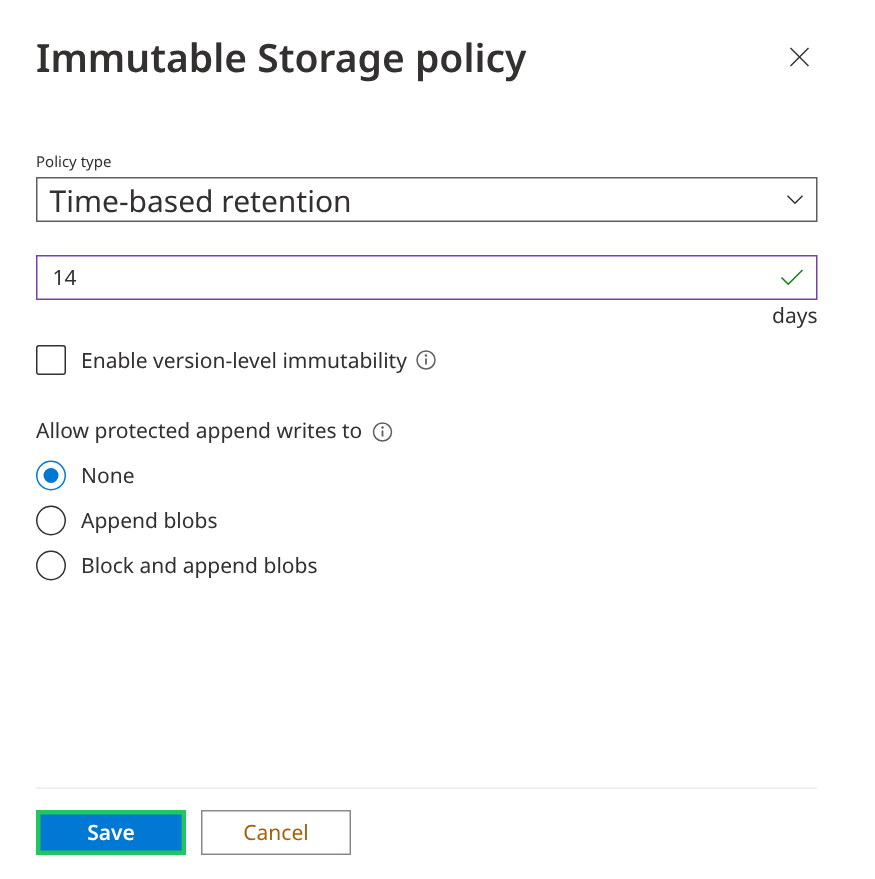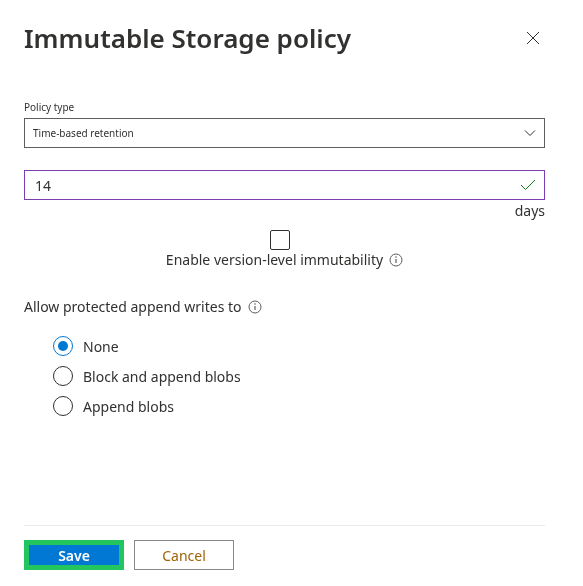--- a/index.html
+++ b/index.html
@@ -49,21 +49,21 @@
     margin-left: 6px;
   }
   .select {
     width: 100%;
     height: 30px;
     border: 1px solid #605e5c;
     display: flex;
     align-items: center;
     justify-content: space-between;
     padding: 0 8px;
-    font-size: 10px;
+    font-size: 20px;
     cursor: pointer;
     background: #fff;
   }
   .field-group { margin-bottom: 22px; }
   .text-input-wrap {
     width: 100%;
     height: 30px;
     border: 1px solid #7a3eb1;
     display: flex;
     align-items: center;
@@ -82,47 +82,45 @@
   .unit-row {
     text-align: right;
     font-size: 14px;
     margin-top: 1px;
   }
   .checkbox-row {
     display: flex;
     align-items: center;
     margin-top: 6px;
     margin-bottom: 28px;
-    flex-direction: column;
   }
   .checkbox {
     width: 20px; height: 20px;
     border: 1px solid #323130;
     border-radius: 2px;
     margin-right: 10px;
     cursor: pointer;
     background: #fff;
   }
   .checkbox-label {
     font-size: 14px;
     display: flex;
     align-items: center;
   }
   .section-label {
     font-size: 14px;
     display: flex;
     align-items: center;
-    margin-bottom: 20px;
+    margin-bottom: 10px;
   }
   .radio-row {
     display: flex;
     align-items: center;
     margin-bottom: 10px;
     cursor: pointer;
-    margin-left: 29px;
   }
   .radio {
     width: 20px; height: 20px;
     border: 1px solid #323130;
     border-radius: 50%;
     margin-right: 10px;
     position: relative;
     background: #fff;
   }
   .radio.selected {
@@ -151,21 +149,21 @@
     font-family: inherit;
     cursor: pointer;
     display: flex;
     align-items: center;
     justify-content: center;
     padding: 0 16px;
   }
   .btn-primary {
     background: #0078d4;
     color: #fff;
-    border: 5px solid #22c55e;
+    border: 3px solid #22c55e;
     font-weight: 600;
   }
   .btn-secondary {
     background: #fff;
     color: #a16207;
     border: 1px solid #8a8886;
   }
 </style>
 </head>
 <body>
@@ -227,25 +225,25 @@
         </svg>
       </span>
     </div>
 
     <div class="radio-row">
       <div class="radio selected"></div>
       <div class="radio-label">None</div>
     </div>
     <div class="radio-row">
       <div class="radio"></div>
-      <div class="radio-label">Block and append blobs</div>
+      <div class="radio-label">Append blobs</div>
     </div>
     <div class="radio-row">
       <div class="radio"></div>
-      <div class="radio-label">Append blobs</div>
+      <div class="radio-label">Block and append blobs</div>
     </div>
   </div>
 
   <div class="footer">
     <div class="btn btn-primary">Save</div>
     <div class="btn btn-secondary">Cancel</div>
   </div>
 
 </div>
 

